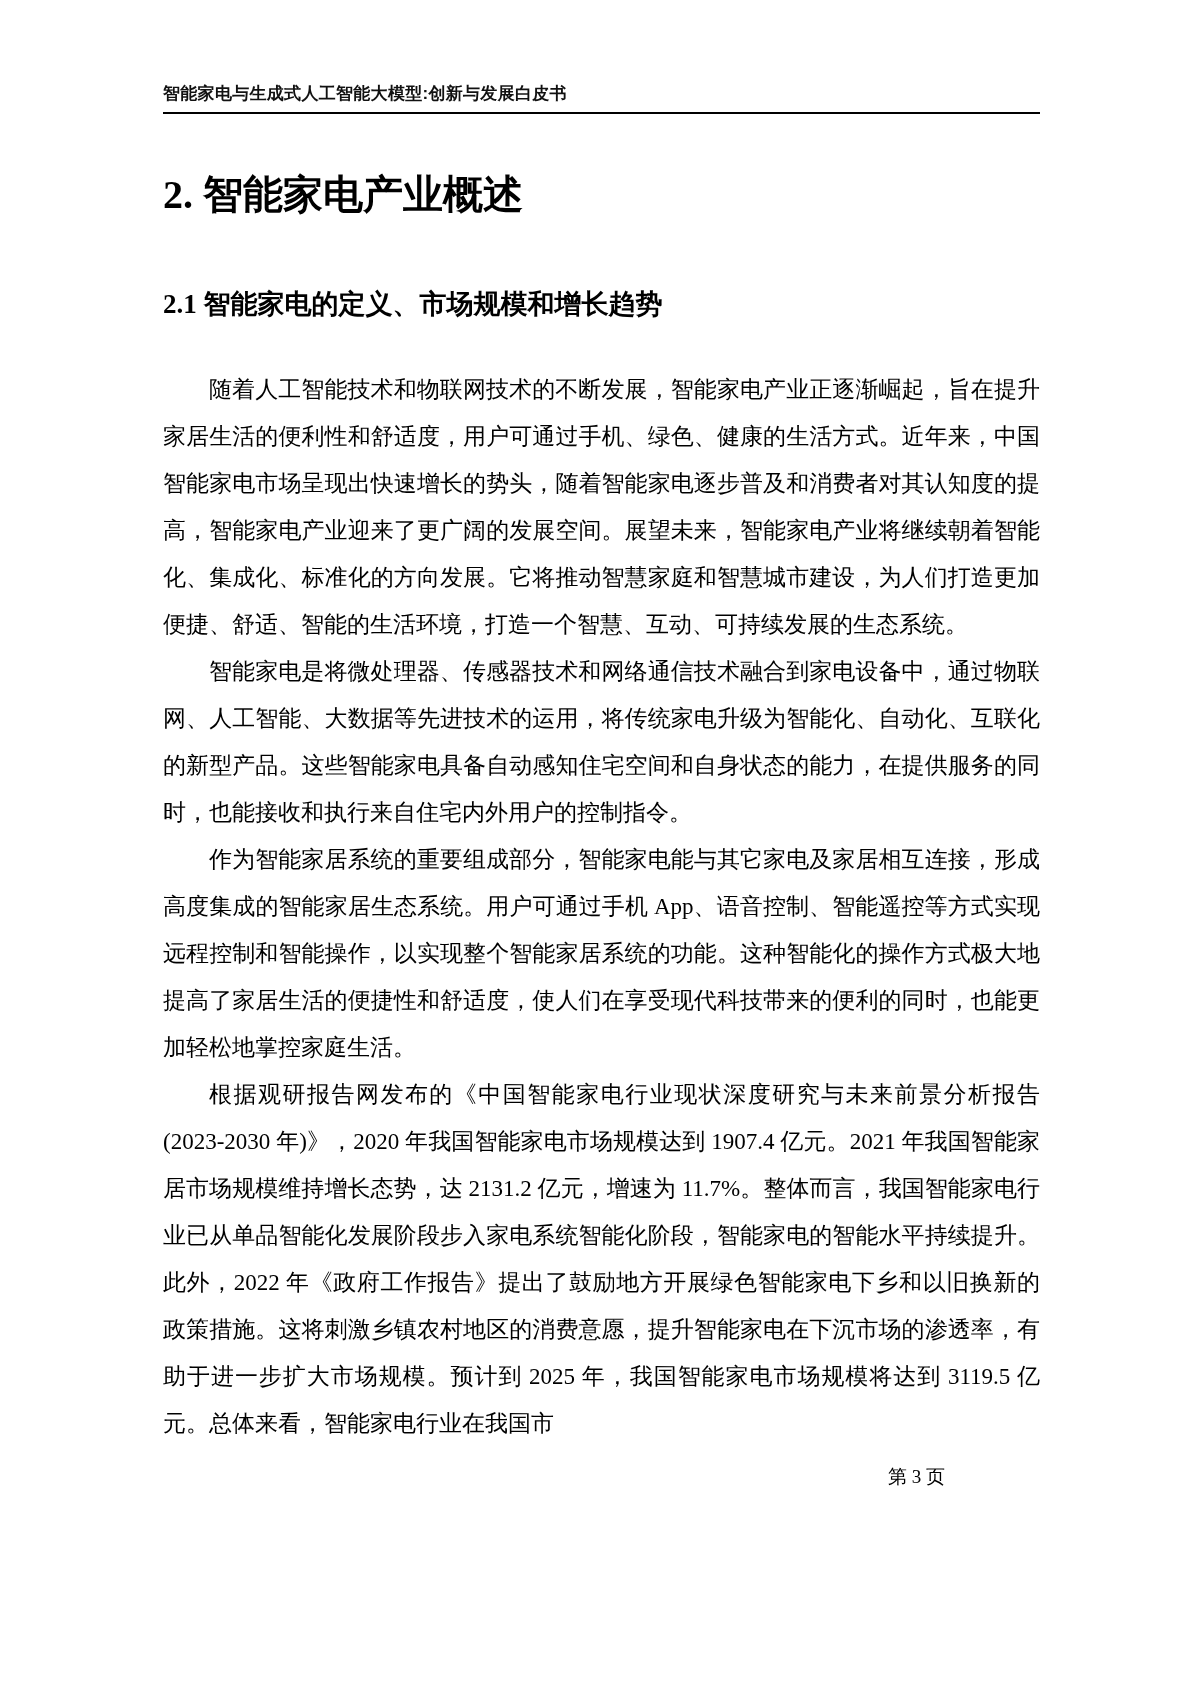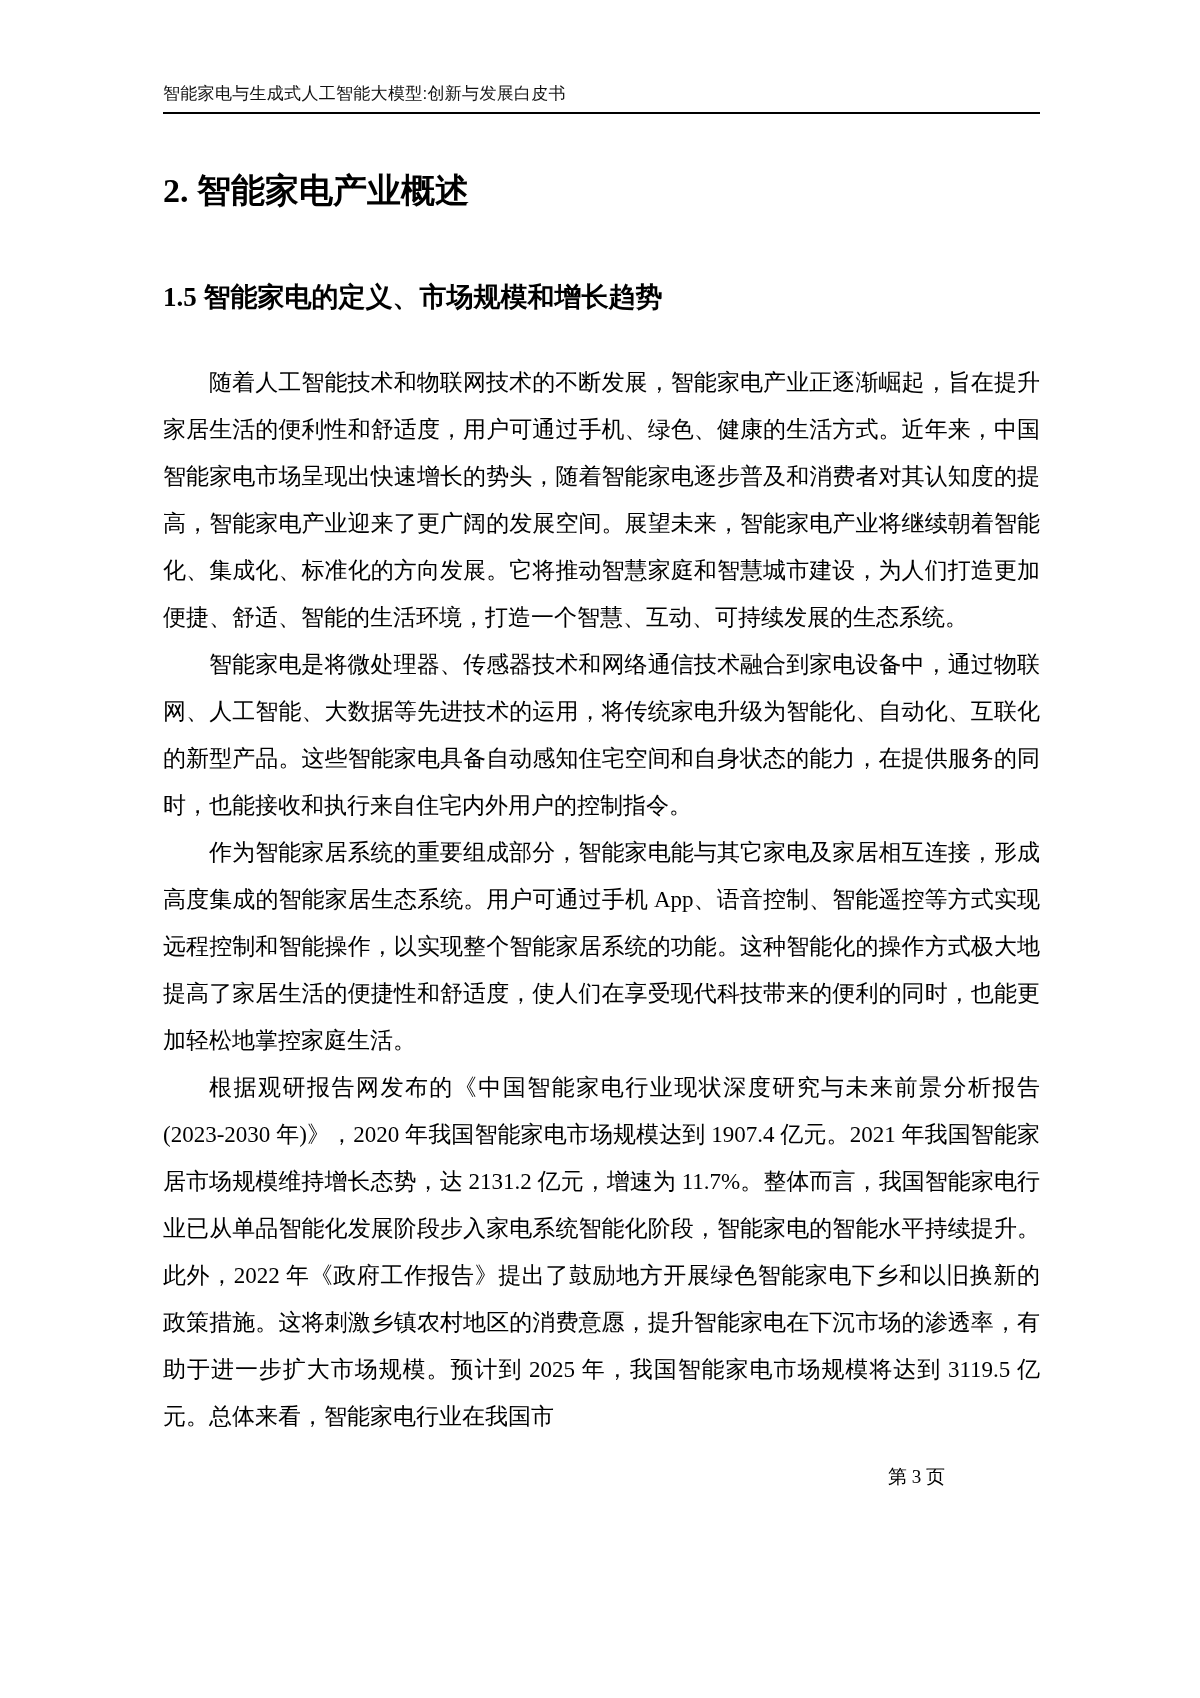--- a/index.html
+++ b/index.html
@@ -18,36 +18,36 @@
     font-family: "Liberation Serif", "DejaVu Serif", serif;
     overflow: hidden;
   }
 
   .content {
     padding: 84px 160px 0 163px;
   }
 
   .running-header {
     font-family: "Liberation Sans", "DejaVu Sans", sans-serif;
-    font-weight: 400;
+    font-weight: 700;
     font-size: 17px;
     color: #111111;
     letter-spacing: 0.3px;
     line-height: 1.2;
   }
 
   .header-rule {
     margin-top: 8px;
     border-top: 2px solid #000000;
     height: 0;
   }
 
   h1.section-heading {
     margin-top: 56px;
-    font-size: 34px;
+    font-size: 40px;
     line-height: 1.25;
     font-weight: 700;
     color: #000000;
     font-family: "Liberation Serif", "DejaVu Serif", serif;
   }
 
   h2.subsection-heading {
     margin-top: 68px;
     font-size: 27px;
     line-height: 1.25;
@@ -87,21 +87,21 @@
 <div class="page">
   <div class="content">
 
     <header>
       <div class="running-header">智能家电与生成式人工智能大模型:创新与发展白皮书</div>
       <div class="header-rule"></div>
     </header>
 
     <h1 class="section-heading">2. 智能家电产业概述</h1>
 
-    <h2 class="subsection-heading">1.5 智能家电的定义、市场规模和增长趋势</h2>
+    <h2 class="subsection-heading">2.1 智能家电的定义、市场规模和增长趋势</h2>
 
     <div class="body-text">
       <p>随着人工智能技术和物联网技术的不断发展，智能家电产业正逐渐崛起，旨在提升家居生活的便利性和舒适度，用户可通过手机、绿色、健康的生活方式。近年来，中国智能家电市场呈现出快速增长的势头，随着智能家电逐步普及和消费者对其认知度的提高，智能家电产业迎来了更广阔的发展空间。展望未来，智能家电产业将继续朝着智能化、集成化、标准化的方向发展。它将推动智慧家庭和智慧城市建设，为人们打造更加便捷、舒适、智能的生活环境，打造一个智慧、互动、可持续发展的生态系统。</p>
       <p>智能家电是将微处理器、传感器技术和网络通信技术融合到家电设备中，通过物联网、人工智能、大数据等先进技术的运用，将传统家电升级为智能化、自动化、互联化的新型产品。这些智能家电具备自动感知住宅空间和自身状态的能力，在提供服务的同时，也能接收和执行来自住宅内外用户的控制指令。</p>
       <p>作为智能家居系统的重要组成部分，智能家电能与其它家电及家居相互连接，形成高度集成的智能家居生态系统。用户可通过手机 App、语音控制、智能遥控等方式实现远程控制和智能操作，以实现整个智能家居系统的功能。这种智能化的操作方式极大地提高了家居生活的便捷性和舒适度，使人们在享受现代科技带来的便利的同时，也能更加轻松地掌控家庭生活。</p>
       <p>根据观研报告网发布的《中国智能家电行业现状深度研究与未来前景分析报告(2023-2030 年)》，2020 年我国智能家电市场规模达到 1907.4 亿元。2021 年我国智能家居市场规模维持增长态势，达 2131.2 亿元，增速为 11.7%。整体而言，我国智能家电行业已从单品智能化发展阶段步入家电系统智能化阶段，智能家电的智能水平持续提升。此外，2022 年《政府工作报告》提出了鼓励地方开展绿色智能家电下乡和以旧换新的政策措施。这将刺激乡镇农村地区的消费意愿，提升智能家电在下沉市场的渗透率，有助于进一步扩大市场规模。预计到 2025 年，我国智能家电市场规模将达到 3119.5 亿元。总体来看，智能家电行业在我国市</p>
     </div>
 
   </div>
 

